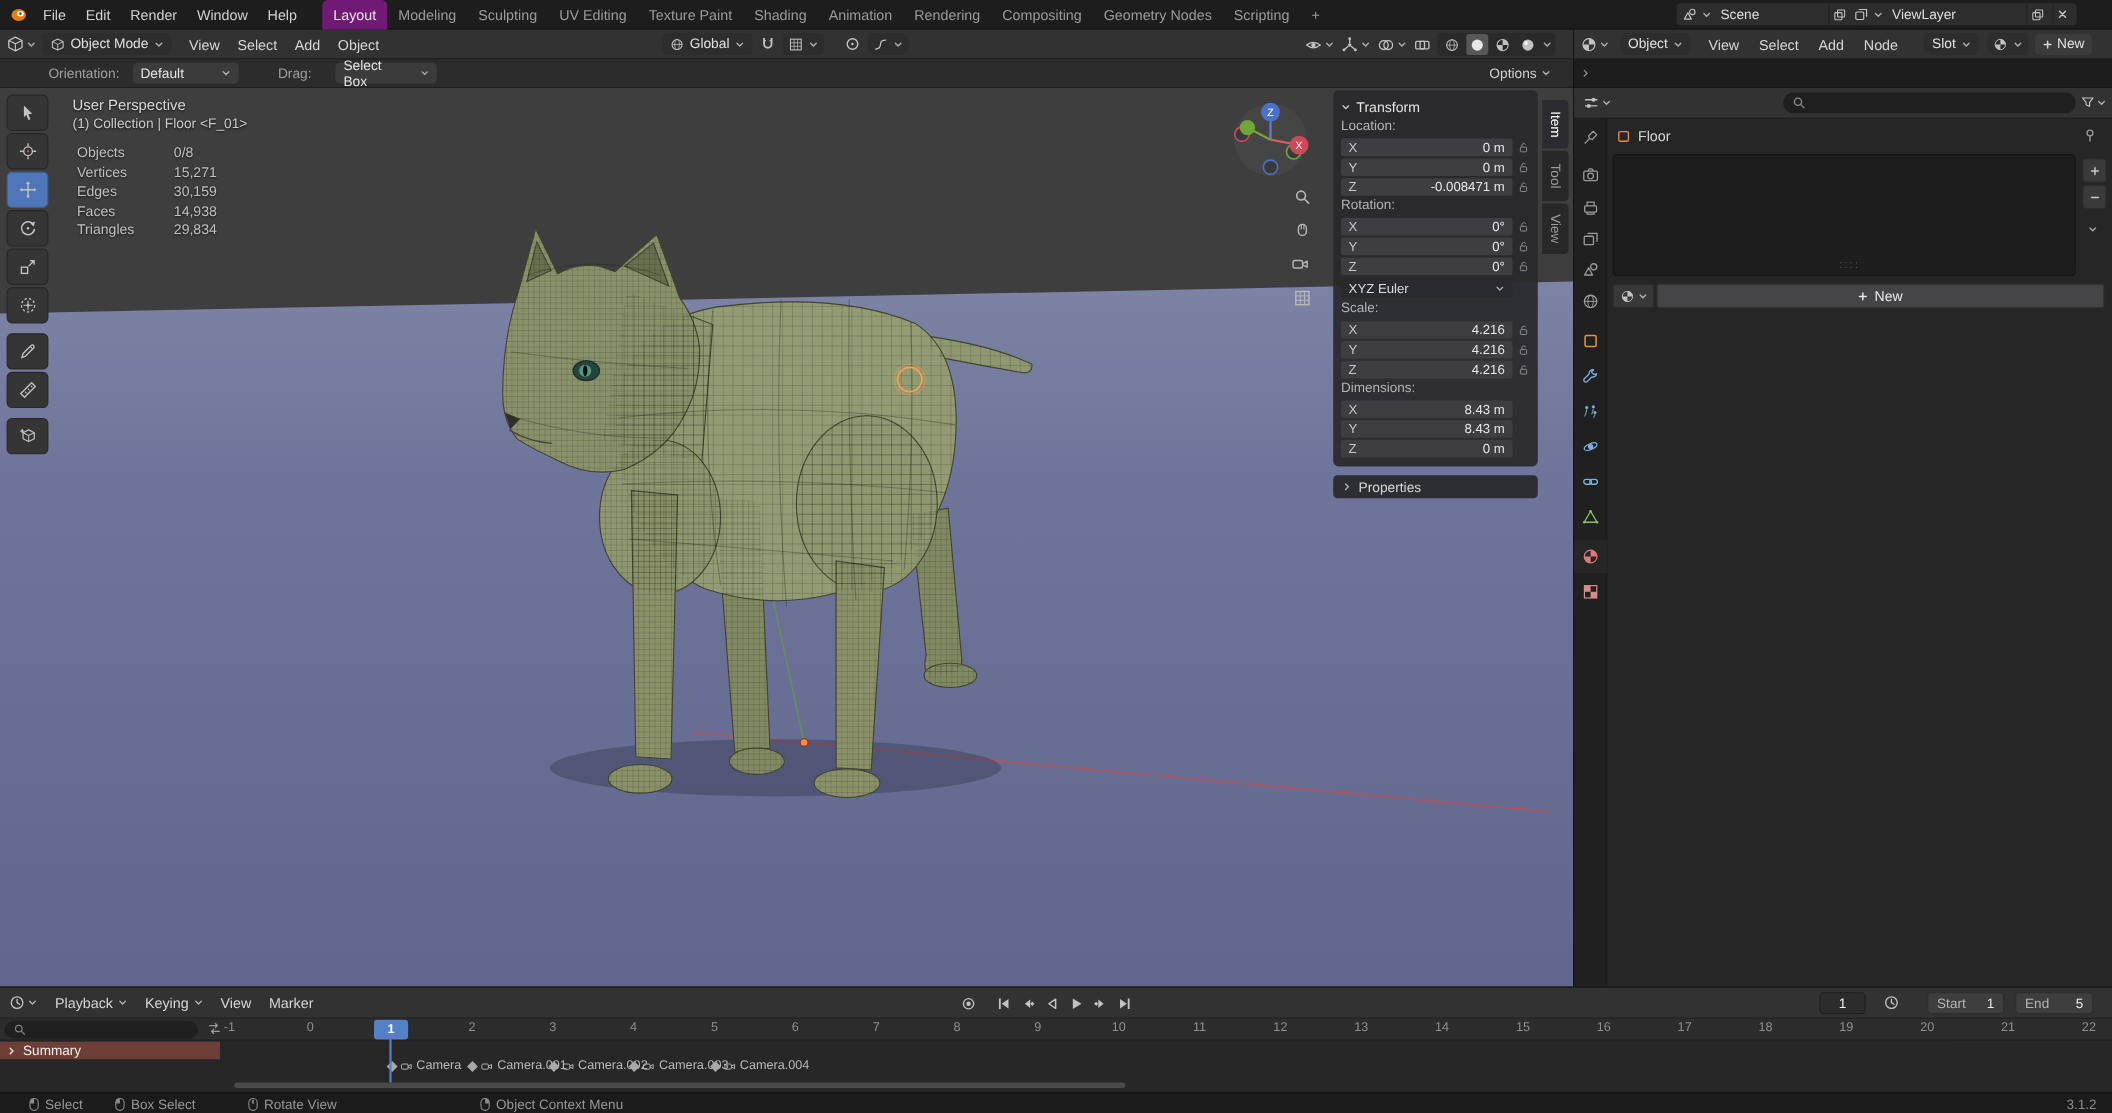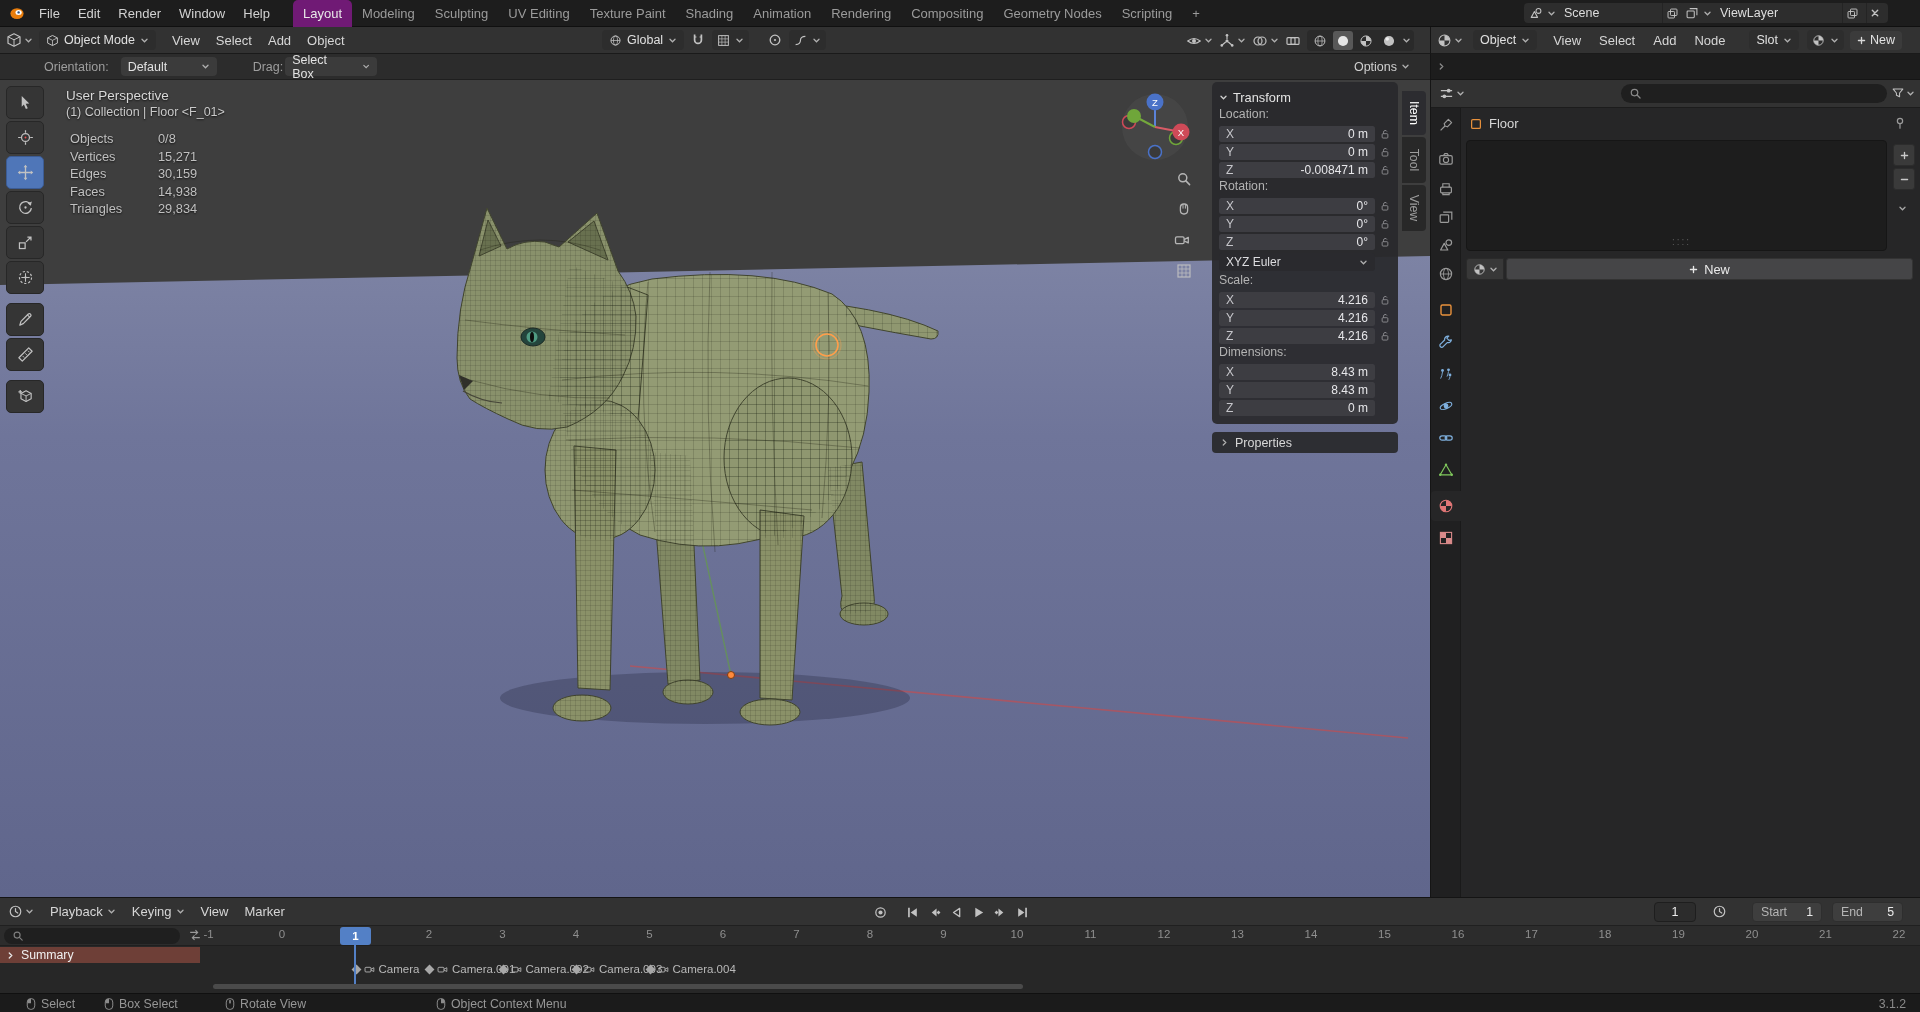--- a/index.html
+++ b/index.html
@@ -522,21 +522,21 @@
 
 <div id="vp-tools" class="region">
   <span class="dimlabel" style="margin-left:44px">Orientation:</span>
   <div class="pill2" style="margin-left:12px;width:96px;justify-content:space-between">
     <span>Default</span>
     <svg class="chev">
         <use href="#i-chev"></use>
       </svg>
   </div>
   <span class="dimlabel" style="margin-left:36px">Drag:</span>
-  <div class="pill2" style="margin-left:2px;width:92px;justify-content:flex-end">
+  <div class="pill2" style="margin-left:22px;width:92px;justify-content:flex-end">
     <span>Select Box</span>
     <svg class="chev">
         <use href="#i-chev"></use>
       </svg>
   </div>
   <div class="abs flex" style="right:20px;gap:4px">
     <span style="color:#d0d0d0">Options</span>
     <svg class="chev">
         <use href="#i-chev"></use>
       </svg>

